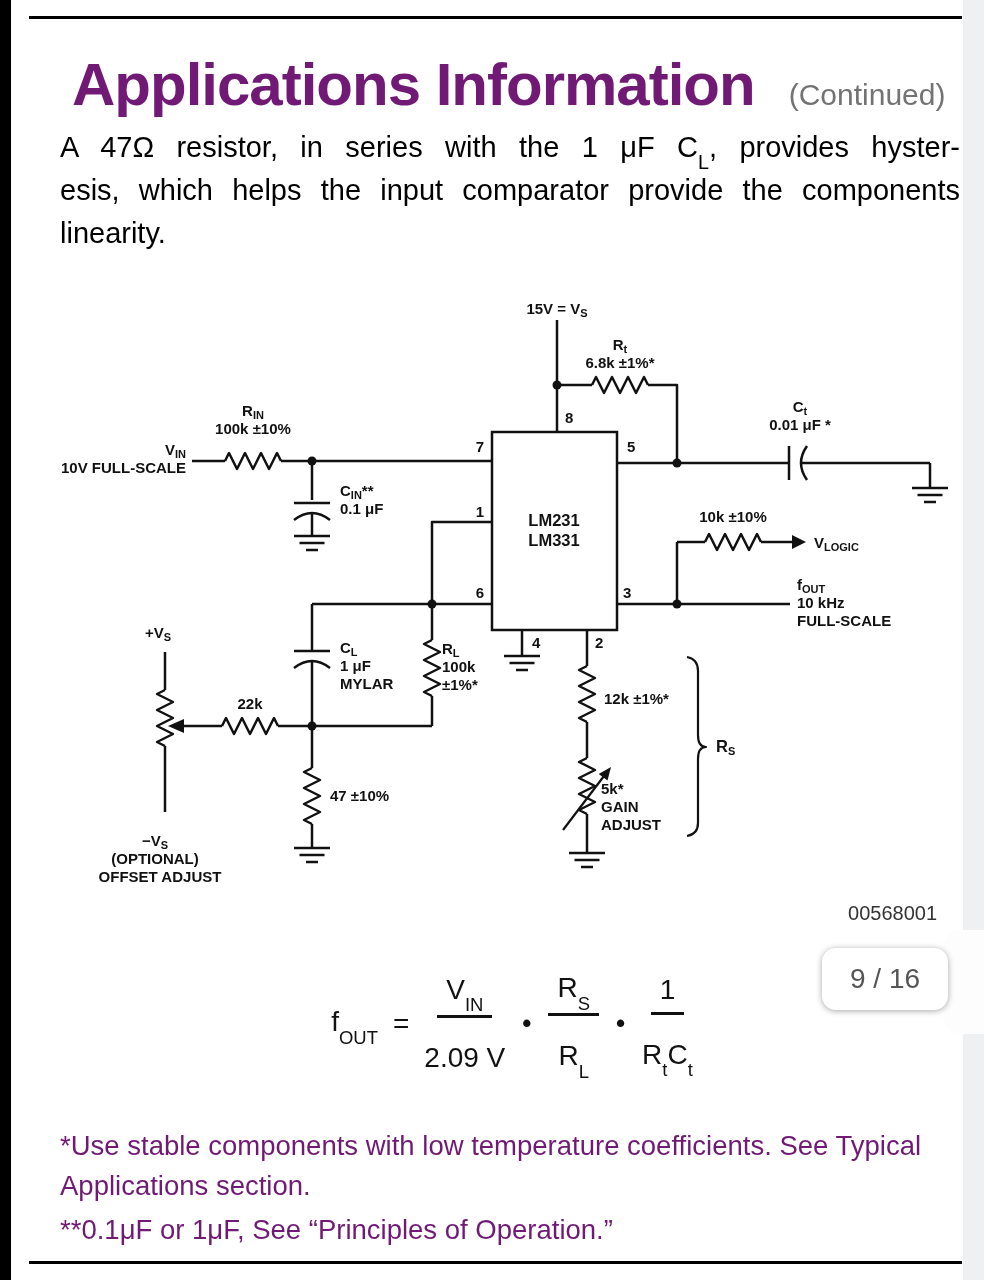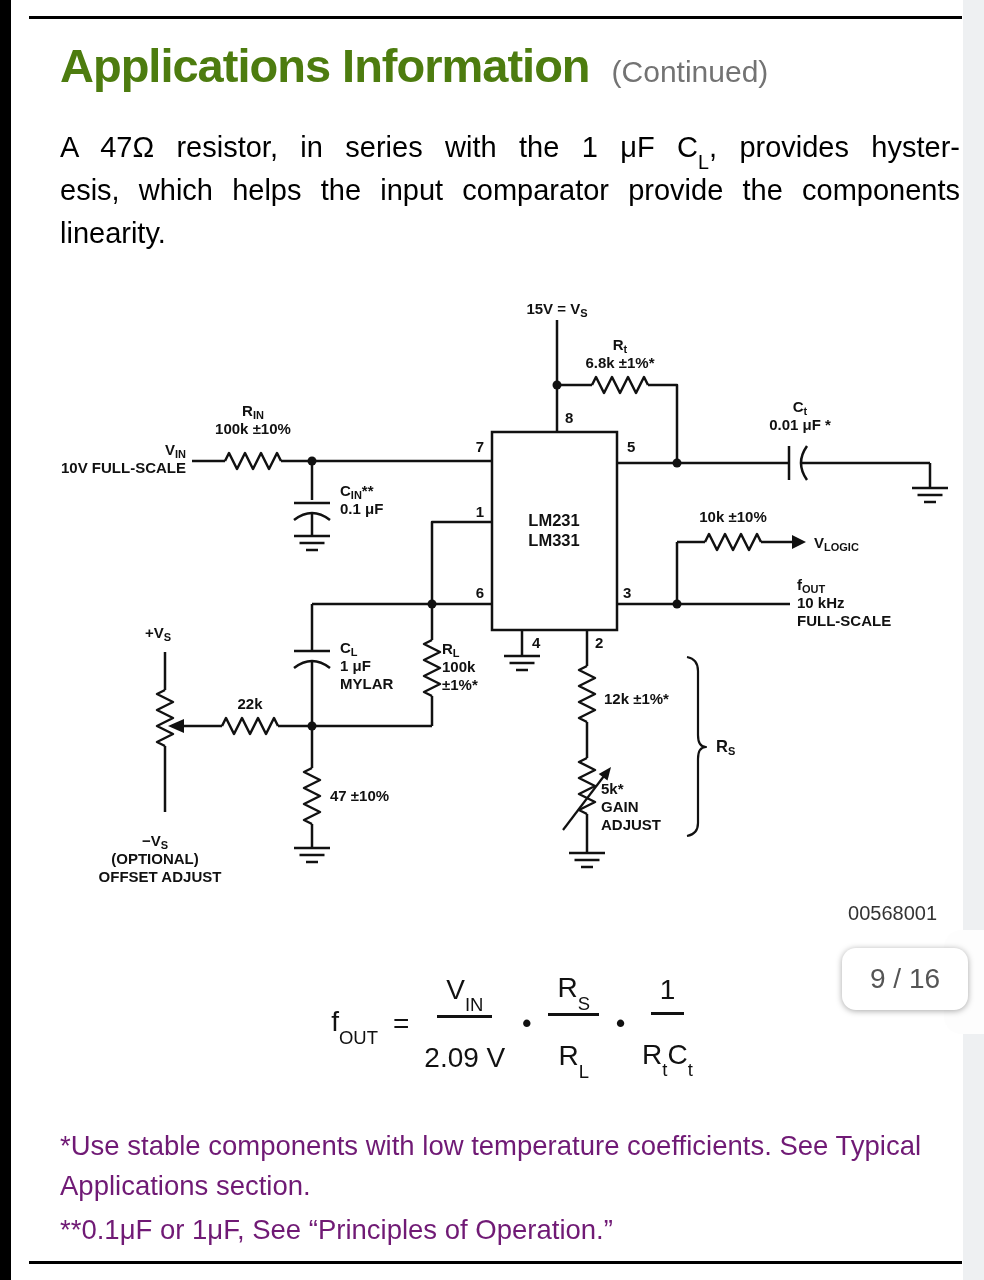--- a/index.html
+++ b/index.html
@@ -6,23 +6,23 @@
   .page{position:relative;width:984px;height:1280px;background:#ffffff;overflow:hidden;
         font-family:"Liberation Sans",sans-serif;color:#1c1c1c;}
   .edge-left{position:absolute;left:0;top:0;width:11px;height:1280px;background:#000;}
   .rule-top{position:absolute;left:29px;top:16px;width:933px;height:3px;background:#000;}
   .rule-bottom{position:absolute;left:29px;top:1261px;width:933px;height:3px;background:#000;}
   .scroll-strip{position:absolute;right:0;top:0;width:21px;height:1280px;background:#eef0f2;}
   .pill-shelf{position:absolute;right:0;top:930px;width:40px;height:104px;background:#fdfdfd;
               border-radius:18px 0 0 18px;}
   .page-pill{position:absolute;left:822px;top:948px;width:126px;height:62px;background:#fff;
              border-radius:14px;box-shadow:0 1px 6px rgba(0,0,0,.35);display:flex;align-items:center;
-             justify-content:center;font-size:28px;color:#555;margin-left:20px;}
+             justify-content:center;font-size:28px;color:#555;}
   .title-row{position:absolute;left:60px;top:38px;display:flex;align-items:baseline;gap:22px;}
-  .title-row h1{margin:0;font-size:47px;letter-spacing:-1px;color:#4d7c0f;}
+  .title-row h1{margin:12px;font-size:60px;letter-spacing:-1px;color:#701a75;}
   .title-row .cont{font-size:30px;font-weight:400;color:#737373;}
   .para{position:absolute;left:60px;top:126px;width:900px;font-size:29px;line-height:43px;color:#000000;}
   .para .jl{text-align:justify;text-align-last:justify;}
   .para sub,.notes sub{font-size:68%;line-height:1;position:relative;top:.28em;}
   .fig-id{position:absolute;right:47px;top:902px;font-size:20px;color:#333;}
   .circ{position:absolute;left:0;top:290px;}
   .circ path,.circ line{fill:none;stroke:#111;stroke-width:2.5;stroke-linejoin:round;}
   .circ .thin{stroke-width:2.2;}
   .circ rect.ic{fill:#fff;stroke:#111;stroke-width:2.5;}
   .circ circle{fill:#111;stroke:none;}

